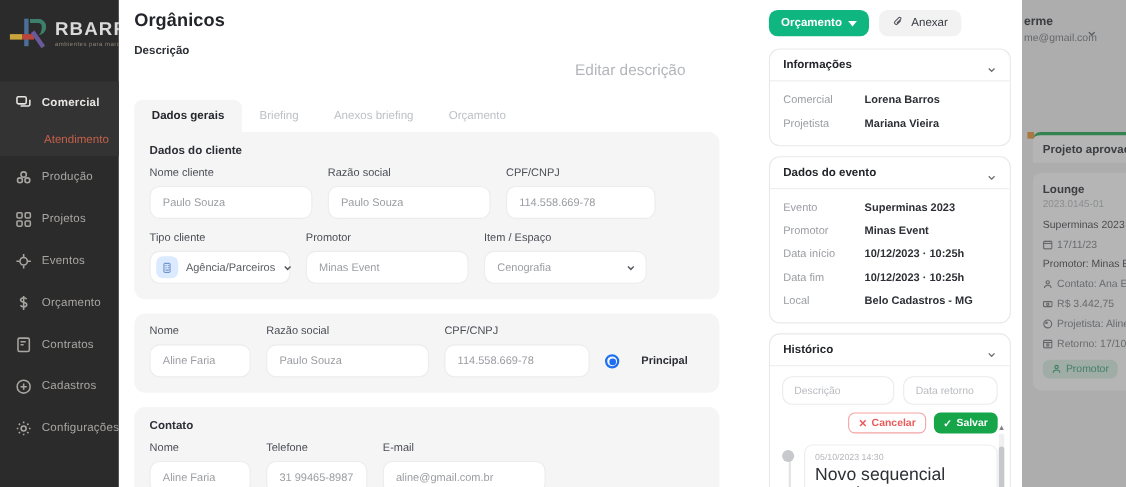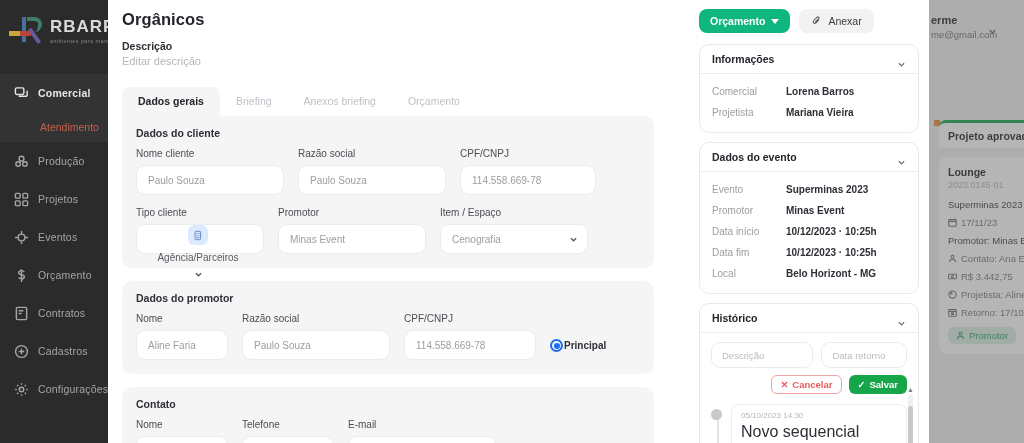--- a/index.html
+++ b/index.html
@@ -65,21 +65,21 @@
     font-size: 10.5px; color: #c2604a; cursor: pointer;
   }
 
   
   .main {
     flex: 1 1 auto; height: 443px; position: relative;
     background: #fff; padding: 10px 0 0 14px; overflow: hidden;
   }
   .page-title { font-size: 16.5px; font-weight: 700; color: #23252b; letter-spacing: .1px; }
   .desc-label { font-size: 10.5px; font-weight: 700; color: #2d2f36; margin-top: 11px; }
-  .desc-sub { font-size: 11px; color: #b4b6ba; margin-top: 3px; }
+  .desc-sub { font-size: 14px; color: #b4b6ba; margin-top: 3px; text-align: center; }
 
   .tabs {
     display: flex; align-items: flex-end; gap: 0; margin-top: 20px;
     position: relative; width: 532px;
   }
   .tab {
     padding: 8px 16px 9px; font-size: 10.5px; color: #bfc1c6; cursor: pointer;
     white-space: nowrap;
   }
   .tab.active {
@@ -104,29 +104,29 @@
     display: flex; align-items: center; padding: 0 11px;
     font-size: 10px; color: #9b9da2; white-space: nowrap; overflow: hidden;
   }
   .input.has-chev { justify-content: space-between; padding-right: 9px; }
   .chev { width: 9px; height: 9px; flex: 0 0 9px; }
   .chev svg { width: 9px; height: 9px; stroke: #585b61; fill: none; stroke-width: 1.8; }
 
   .pill-select {
     height: 30px; border-radius: 9px; background: #fff; border: 1px solid #ececed;
     display: flex; align-items: center; gap: 7px; padding: 0 9px 0 5px;
-    font-size: 10px; color: #585b61; flex-direction: column;
+    font-size: 10px; color: #585b61;
   }
   .pill-icon {
     width: 20px; height: 20px; border-radius: 6px; background: #dbeafe;
     display: flex; align-items: center; justify-content: center; flex: 0 0 20px;
   }
   .pill-icon svg { width: 11px; height: 11px; stroke: #5b82c4; fill: none; stroke-width: 1.3; }
 
-  .radio-wrap { display: flex; align-items: center; gap: 1px; padding-bottom: 8px; }
+  .radio-wrap { display: flex; align-items: center; gap: 20px; padding-bottom: 8px; }
   .radio {
     width: 13px; height: 13px; border-radius: 50%; border: 2px solid #1d6ef0;
     display: flex; align-items: center; justify-content: center; flex: 0 0 13px;
   }
   .radio i { width: 6px; height: 6px; border-radius: 50%; background: #1d6ef0; display: block; }
   .radio-label { font-size: 10px; font-weight: 700; color: #2d2f36; }
 
   
   .rightcol {
     position: absolute; left: 689px; top: 0; width: 240px; height: 443px;
@@ -407,21 +407,20 @@
             <span>Cenografia</span>
             <span class="chev"><svg viewBox="0 0 12 12">
                   <path d="M2.5 4.3L6 7.8l3.5-3.5"></path>
                 </svg></span>
           </div>
         </div>
       </div>
     </section>
 
     <section class="panel spaced">
-      <div class="panel-title">Dados do promotor</div>
       <div class="field-row">
         <div class="field" style="width:92px">
           <span class="field-label">Nome</span>
           <div class="input">Aline Faria</div>
         </div>
         <div class="field" style="width:148px">
           <span class="field-label">Razão social</span>
           <div class="input">Paulo Souza</div>
         </div>
         <div class="field" style="width:132px">
@@ -512,21 +511,21 @@
         <div class="kv">
           <span class="k">Data início</span>
           <span class="v">10/12/2023  ·  10:25h</span>
         </div>
         <div class="kv">
           <span class="k">Data fim</span>
           <span class="v">10/12/2023  ·  10:25h</span>
         </div>
         <div class="kv">
           <span class="k">Local</span>
-          <span class="v">Belo Horizont - MG</span>
+          <span class="v">Belo Cadastros - MG</span>
         </div>
       </div>
     </section>
 
     <section class="card" style="height:160px;position:relative">
       <div class="card-head">
         <span class="card-head-title">Histórico</span>
         <span class="chev"><svg viewBox="0 0 12 12" style="fill:none;stroke-width:1.6">
               <path d="M2.5 4.3L6 7.8l3.5-3.5"></path>
             </svg></span>

